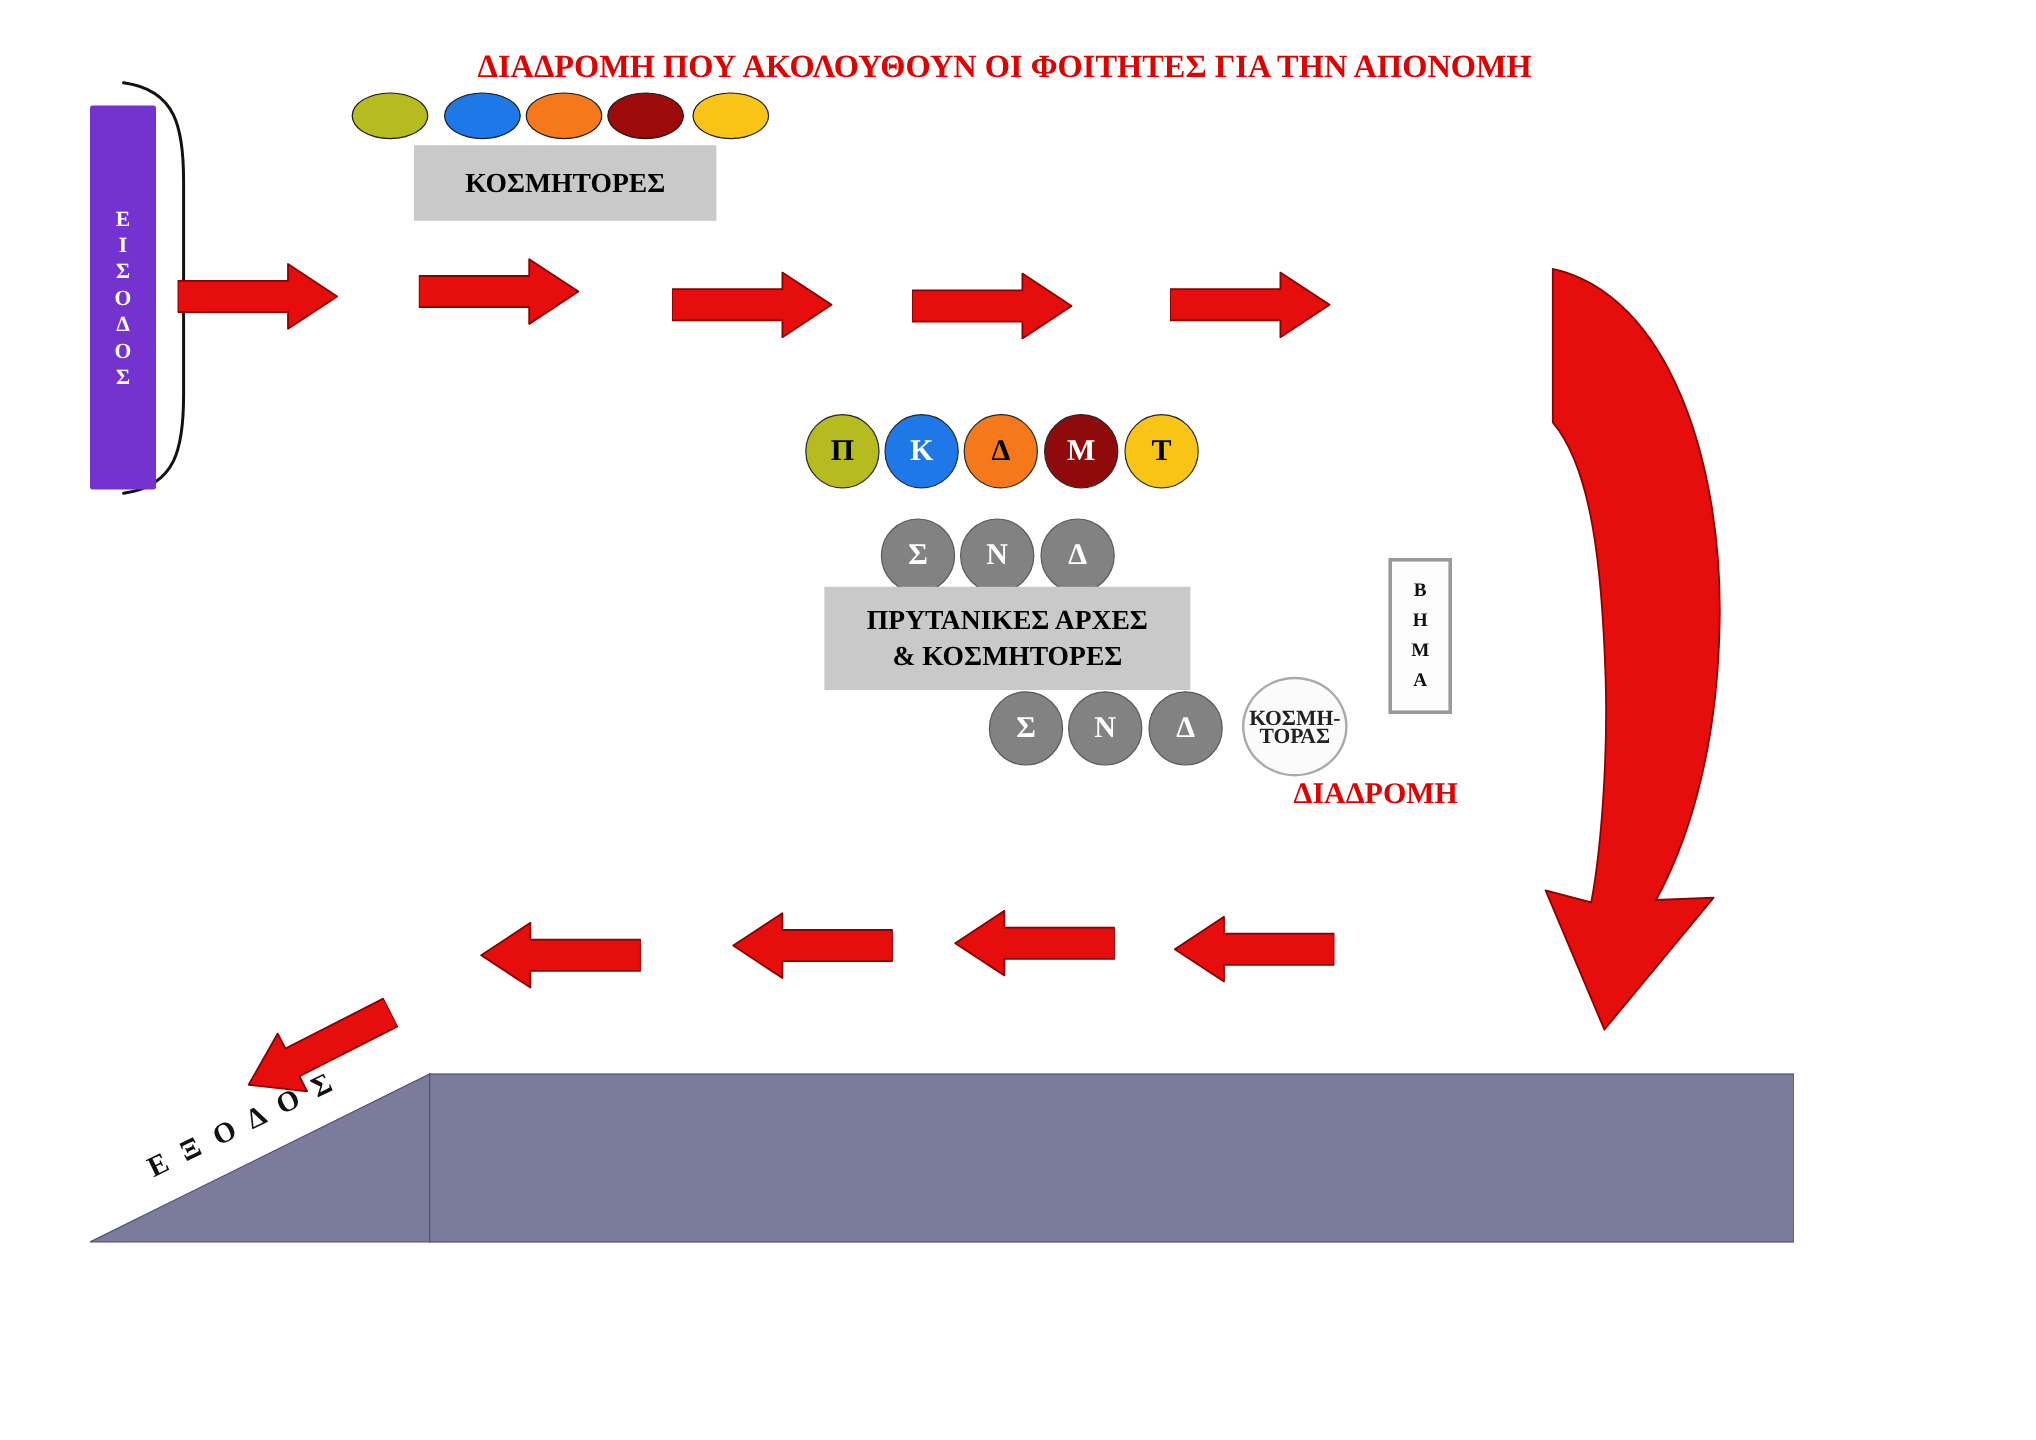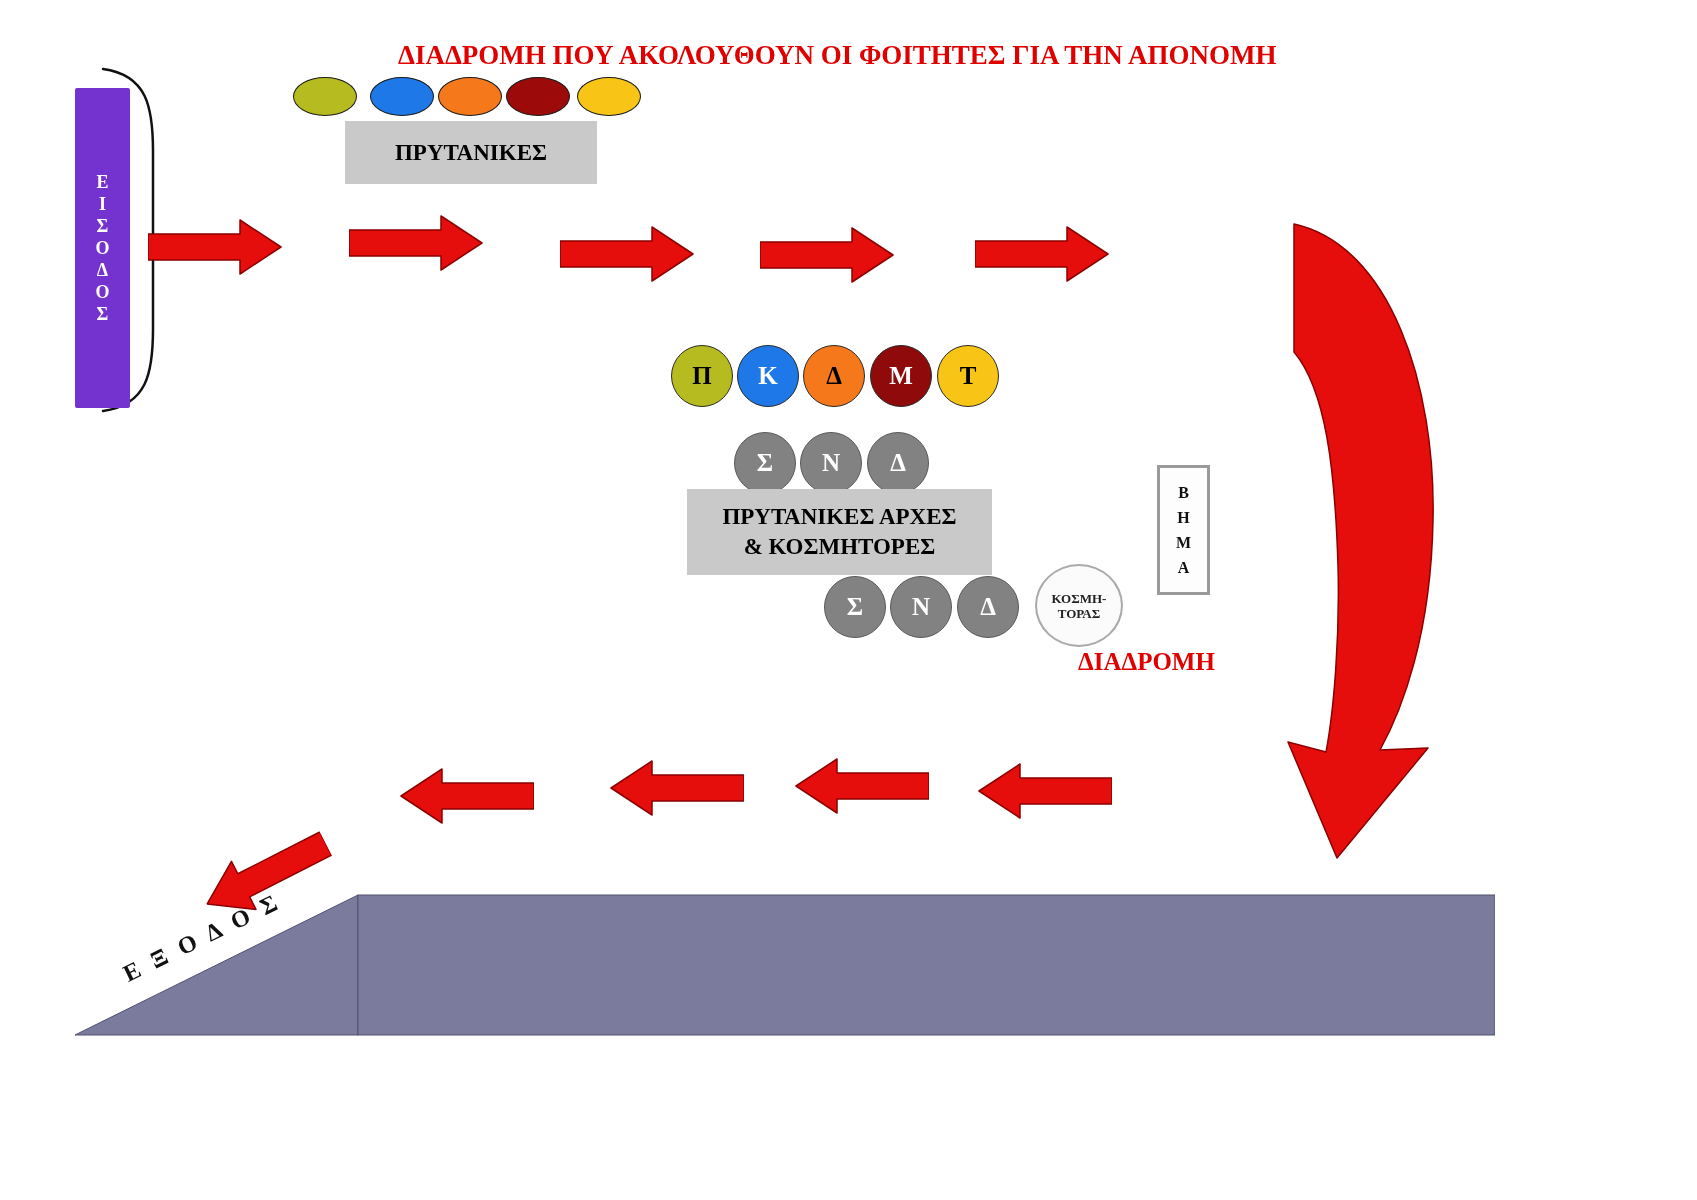--- a/index.html
+++ b/index.html
@@ -13,21 +13,21 @@
   .ellipse { width:64px; height:39px; border-radius:50%; border:1.5px solid #1a1a1a; }
   .graybox { background:#c9c9c9; display:flex; flex-direction:column; align-items:center;
              justify-content:center; font-weight:bold; font-size:23px; color:#000;
              text-align:center; line-height:30px; }
   .circle { width:62px; height:62px; border-radius:50%; border:1.5px solid #2a2a2a;
             display:flex; align-items:center; justify-content:center;
             font-weight:bold; font-size:25px; }
   .seat { border:1.5px solid #5a5a5a; color:#ffffff; }
   .dean { width:88px; height:83px; border-radius:50%; background:#fbfbfb; border:2px solid #aaaaaa;
           display:flex; flex-direction:column; align-items:center; justify-content:center;
-          font-weight:bold; font-size:13px; line-height:15px; color:#222; text-align:center; }
+          font-weight:bold; font-size:18px; line-height:15px; color:#222; text-align:center; }
   .podium { width:53px; height:130px; background:#fdfdfd; border:3px solid #9a9a9a;
             font-weight:bold; font-size:16px; line-height:25px; color:#111; }
   .award { font-weight:bold; font-size:25px; color:#e00000; white-space:nowrap; }
   .exit-label { font-weight:bold; font-size:24px; letter-spacing:4px; color:#111;
                 transform:rotate(-26deg); transform-origin:0 50%; white-space:nowrap; }
   .red-arrow { fill:#e60d0d; stroke:#8b0000; stroke-width:1.5; stroke-linejoin:round; }
   .stage-shape { fill:#7b7b9e; stroke:#50506e; stroke-width:1; }
 </style>
 </head>
 <body>
@@ -50,21 +50,21 @@
     <span>Σ</span>
   </div>
 
   <div class="abs ellipse" style="left: 293px; top: 77px; background-color: rgb(182, 188, 31);"></div>
   <div class="abs ellipse" style="left: 370px; top: 77px; background-color: rgb(30, 120, 232);"></div>
   <div class="abs ellipse" style="left: 438px; top: 77px; background-color: rgb(245, 121, 27);"></div>
   <div class="abs ellipse" style="left: 506px; top: 77px; background-color: rgb(157, 10, 10);"></div>
   <div class="abs ellipse" style="left: 577px; top: 77px; background-color: rgb(248, 197, 23);"></div>
 
   <div class="abs graybox" style="left: 345px; top: 121px; width: 252px; height: 63px; background-color: rgb(201, 201, 201);">
-    <span>ΠΡΥΤΑΝΙΚΕΣ</span>
+    <span>ΚΟΣΜΗΤΟΡΕΣ</span>
   </div>
 
   <svg class="abs" style="left:148px; top:219px;" width="134" height="56" viewBox="0 0 134 56">
     <polygon class="red-arrow" points="0,15 92,15 92,1 133,28 92,55 92,41 0,41" style="fill: rgb(230, 13, 13);"></polygon>
   </svg>
   <svg class="abs" style="left:349px; top:215px;" width="134" height="56" viewBox="0 0 134 56">
     <polygon class="red-arrow" points="0,15 92,15 92,1 133,28 92,55 92,41 0,41" style="fill: rgb(230, 13, 13);"></polygon>
   </svg>
   <svg class="abs" style="left:560px; top:226px;" width="134" height="56" viewBox="0 0 134 56">
     <polygon class="red-arrow" points="0,15 92,15 92,1 133,28 92,55 92,41 0,41" style="fill: rgb(230, 13, 13);"></polygon>

